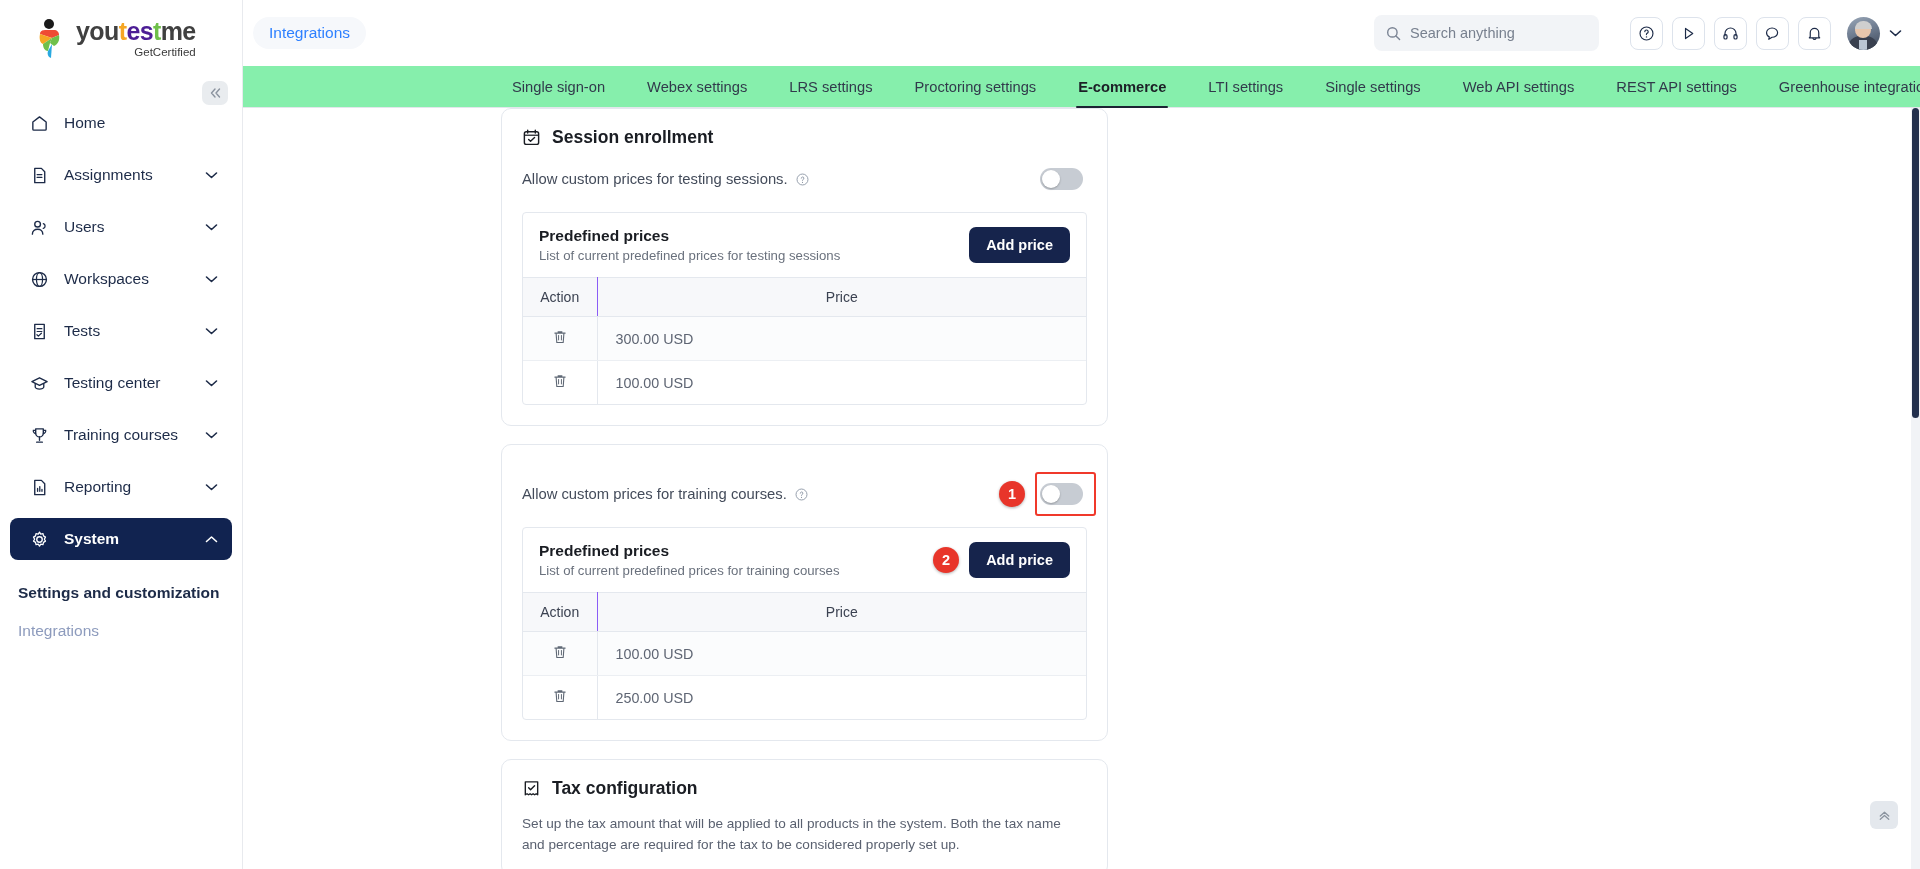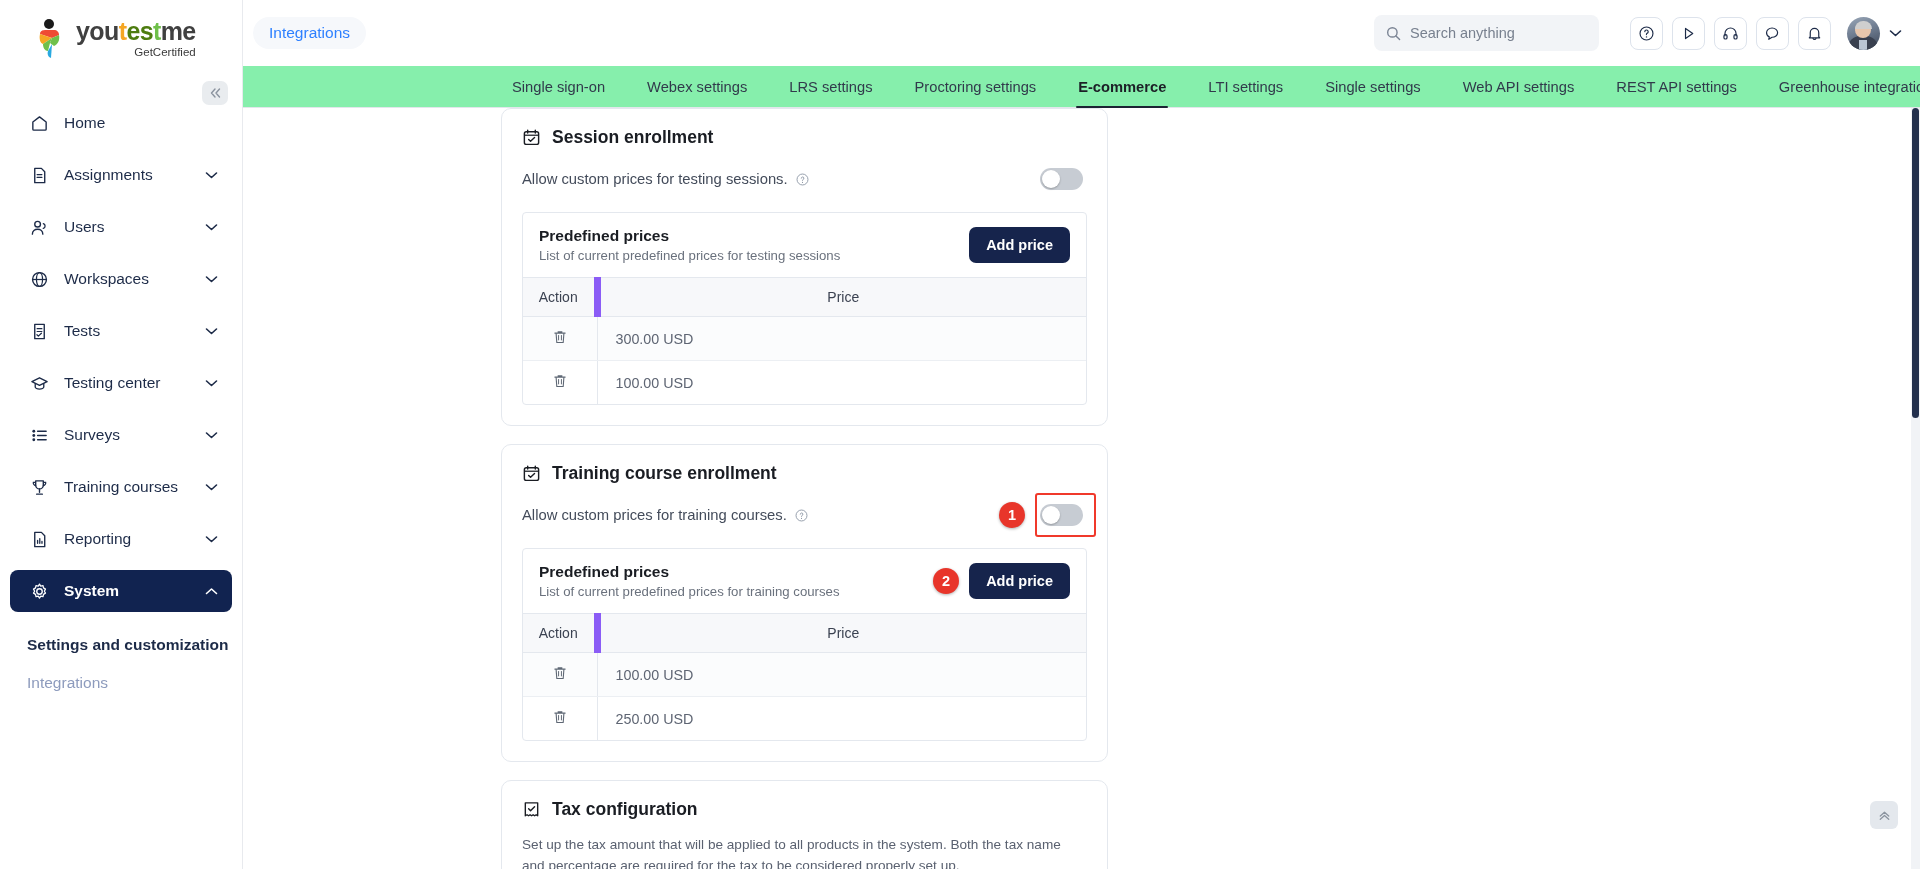--- a/index.html
+++ b/index.html
@@ -18,21 +18,21 @@
     border-right: 1px solid #e8eaee;
     position: relative;
     display: flex; flex-direction: column;
   }
   .logo-area { height: 78px; display: flex; align-items: center; padding-left: 30px; }
   .logo-mark { width: 40px; height: 42px; position: relative; margin-right: 6px; }
   .logo-text { display: flex; flex-direction: column; line-height: 1; }
   .logo-word { font-size: 25px; font-weight: 700; letter-spacing: -0.6px; }
   .logo-word .c1 { color: #404040; }
   .logo-word .c2 { color: #f5a623; }
-  .logo-word .c3 { color: #4d7c0f; }
+  .logo-word .c3 { color: #4c1d95; }
   .logo-word .c4 { color: #6fc04a; }
   .logo-sub { font-size: 11.5px; color: #3a3a3a; text-align: right; margin-top: 3px; letter-spacing: 0px; }
 
   .collapse-btn {
     position: absolute; left: 202px; top: 81px;
     width: 26px; height: 24px; border-radius: 7px;
     background: #e9ecef; color: #8a929e;
     display: flex; align-items: center; justify-content: center;
     font-size: 12px; cursor: pointer; z-index: 5;
   }
@@ -47,21 +47,21 @@
   }
   .nav-item .ni-icon { width: 22px; height: 22px; display:flex; align-items:center; justify-content:center; margin-right: 14px; flex: 0 0 22px; }
   .nav-item .ni-label { flex: 1; white-space: nowrap; }
   .nav-item .ni-caret { color: #1d2b48; display:flex; align-items:center; }
   .nav-item.active { background: #112350; color: #ffffff; font-weight: 700; }
   .nav-item.active .ni-caret { color: #ffffff; }
 
   .subnav { padding: 4px 0 0 0; }
   .subnav-item {
     height: 38px; display: flex; align-items: center;
-    padding-left: 27px; font-size: 15.5px;
+    padding-left: 18px; font-size: 15.5px;
     color: #1d2b48; font-weight: 700; cursor: pointer;
   }
   .subnav-item.current { color: #8d9bbd; font-weight: 400; }
 
   
   .main { flex: 1; height: 869px; position: relative; background: #ffffff; overflow: hidden; }
 
   .topbar { height: 66px; display: flex; align-items: center; padding: 0 18px 0 10px; background:#fff; }
   .breadcrumb {
     background: #f6f8fb; border-radius: 16px;
@@ -151,21 +151,21 @@
   .btn-primary {
     background: #16244c; color: #ffffff; font-size: 14.5px; font-weight: 700;
     border: none; border-radius: 7px; padding: 10px 17px; cursor: pointer;
     font-family: "Liberation Sans", sans-serif; white-space: nowrap;
   }
   table.price-table { width: 100%; border-collapse: collapse; }
   table.price-table th {
     background: #f7f8fa; font-size: 14px; color: #3b4251; font-weight: 400;
     padding: 11px 0; border-top: 1px solid #e4e8ee; border-bottom: 1px solid #e4e8ee;
   }
-  table.price-table th.th-action { width: 74px; border-right: 7px solid #8b5cf6; }
+  table.price-table th.th-action { width: 74px; border-right: 1px solid #8b5cf6; }
   table.price-table th.th-price { text-align: center; }
   table.price-table td { padding: 12px 0; font-size: 14.3px; color: #5e6573; border-bottom: 1px solid #eceff3; }
   table.price-table tbody tr:last-child td { border-bottom: none; }
   table.price-table tbody tr:nth-child(odd) { background: #fbfcfd; }
   table.price-table td.td-action { text-align: center; width: 74px; border-right: 1px solid #e4e8ee; }
   table.price-table td.td-price { padding-left: 18px; }
   .trash-btn { color: #5f6875; cursor: pointer; display:inline-flex; }
 
   .tax-desc { font-size: 13.6px; color: #5a6170; line-height: 1.55; margin-top: 14px; }
 
@@ -290,36 +290,20 @@
             </svg>
         </span>
         <span class="ni-label">Testing center</span>
         <span class="ni-caret">
             <svg width="13" height="8" viewBox="0 0 13 8">
               <path d="M1.5 2 L6.5 6.5 L11.5 2" fill="none" stroke="currentColor" stroke-width="1.6" stroke-linecap="round" stroke-linejoin="round"></path>
             </svg>
           </span>
       </div>
 
-      <div class="nav-item">
-        <span class="ni-icon">
-          <svg width="19" height="19" viewBox="0 0 20 20">
-              <circle cx="4" cy="5.5" r="1.5" fill="#1d2b48"></circle>
-              <circle cx="4" cy="10" r="1.5" fill="#1d2b48"></circle>
-              <circle cx="4" cy="14.5" r="1.5" fill="#1d2b48"></circle>
-              <path d="M8 5.5 h9 M8 10 h9 M8 14.5 h9" stroke="#1d2b48" stroke-width="1.5" stroke-linecap="round"></path>
-            </svg>
-        </span>
-        <span class="ni-label">Surveys</span>
-        <span class="ni-caret">
-            <svg width="13" height="8" viewBox="0 0 13 8">
-              <path d="M1.5 2 L6.5 6.5 L11.5 2" fill="none" stroke="currentColor" stroke-width="1.6" stroke-linecap="round" stroke-linejoin="round"></path>
-            </svg>
-          </span>
-      </div>
 
       <div class="nav-item">
         <span class="ni-icon">
           <svg width="19" height="19" viewBox="0 0 20 20">
               <path d="M6 3 h8 v4.5 a4 4 0 0 1 -8 0 Z" fill="none" stroke="#1d2b48" stroke-width="1.45" stroke-linejoin="round"></path>
               <path d="M6 4.5 H3.5 a3 3 0 0 0 3 3.6 M14 4.5 h2.5 a3 3 0 0 1 -3 3.6" fill="none" stroke="#1d2b48" stroke-width="1.3"></path>
               <path d="M10 11.5 v3.5 M7 17 h6" stroke="#1d2b48" stroke-width="1.45" stroke-linecap="round"></path>
             </svg>
         </span>
         <span class="ni-label">Training courses</span>
@@ -514,31 +498,20 @@
                   </span>
                 </td>
                 <td class="td-price">100.00 USD</td>
               </tr>
             </tbody>
           </table>
         </div>
       </div>
 
       <div class="card">
-        <div class="card-title">
-          <span class="ct-icon">
-            <svg width="19" height="19" viewBox="0 0 20 20">
-                <rect x="2.5" y="4" width="15" height="13.2" rx="2" fill="none" stroke="currentColor" stroke-width="1.5"></rect>
-                <path d="M6 2.3 v3 M14 2.3 v3" stroke="currentColor" stroke-width="1.5" stroke-linecap="round"></path>
-                <path d="M2.5 7.6 h15" stroke="currentColor" stroke-width="1.3"></path>
-                <path d="M7 12 L9 14 L13.2 10" fill="none" stroke="currentColor" stroke-width="1.5" stroke-linecap="round" stroke-linejoin="round"></path>
-              </svg>
-          </span>
-          <span>Training course enrollment</span>
-        </div>
 
         <div class="toggle-row">
           <span class="toggle-label">Allow custom prices for training courses.</span>
           <span class="info-icon">
             <svg width="13" height="13" viewBox="0 0 14 14">
                 <circle cx="7" cy="7" r="5.9" fill="none" stroke="currentColor" stroke-width="1"></circle>
                 <path d="M5.7 5.6 a1.4 1.4 0 1 1 1.8 1.4 c-.4 .2 -.5 .6 -.5 1" fill="none" stroke="currentColor" stroke-width="1" stroke-linecap="round"></path>
                 <circle cx="7" cy="10.1" r=".62" fill="currentColor"></circle>
               </svg>
           </span>

